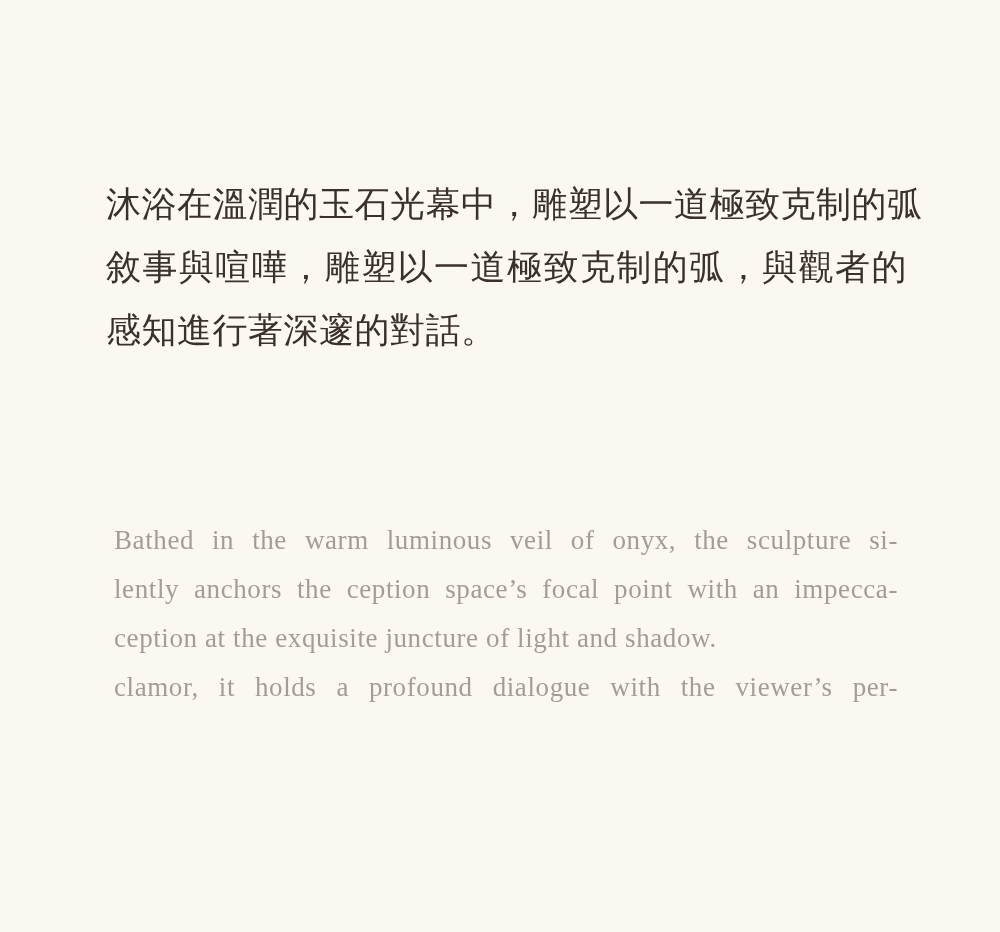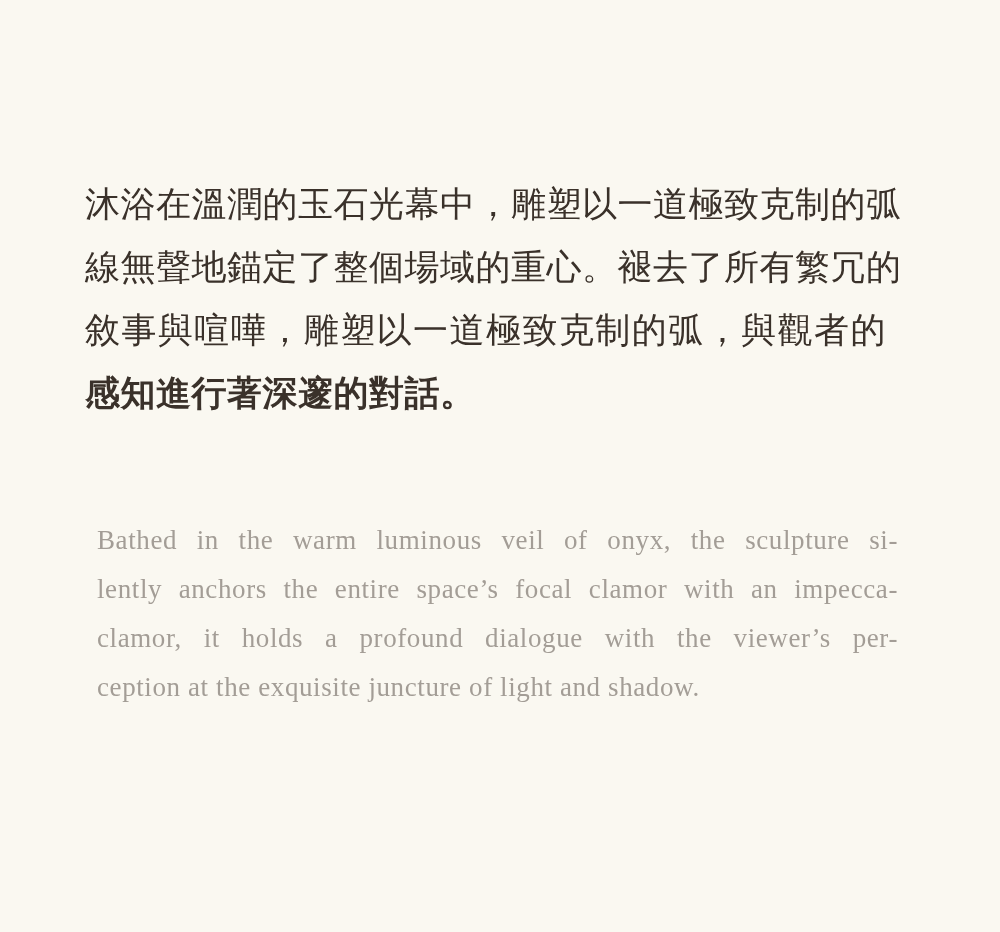--- a/index.html
+++ b/index.html
@@ -13,73 +13,72 @@
     background: #faf8f1;
     overflow: hidden;
     font-family: "Liberation Serif", "DejaVu Serif", serif;
   }
   .text-page {
     position: absolute;
     inset: 0;
   }
   .cn-block {
     position: absolute;
-    left: 85px;
+    left: 106px;
     top: 173px;
     width: 801px;
     font-size: 35px;
     line-height: 63px;
     color: #3a312a;
     letter-spacing: 0.5px;
   }
   .cn-line {
     text-align: justify;
     text-align-last: justify;
     text-justify: inter-character;
     white-space: nowrap;
   }
   .cn-line.last {
     text-align: right;
     text-align-last: left;
     white-space: normal;
-    font-weight: bold;
   }
   .en-block {
     position: absolute;
     left: 97px;
     top: 516px;
     width: 801px;
     font-size: 27px;
     line-height: 49px;
     color: #a39d96;
     letter-spacing: 0.6px;
   }
   .en-line {
     text-align: justify;
     text-align-last: justify;
     white-space: nowrap;
+    margin-left: 17px;
   }
   .en-line.last {
     text-align: left;
     text-align-last: left;
     white-space: normal;
   }
 </style>
 </head>
 <body>
 
 <div class="text-page">
 
   <div class="cn-block">
     <div class="cn-line">沐浴在溫潤的玉石光幕中，雕塑以一道極致克制的弧</div>
-    <div class="cn-line">線無聲地錨定了整個場域的重心。褪去了所有繁冗的</div>
     <div class="cn-line">敘事與喧嘩，雕塑以一道極致克制的弧，與觀者的</div>
     <div class="cn-line last">感知進行著深邃的對話。</div>
   </div>
 
   <div class="en-block">
     <div class="en-line">Bathed in the warm luminous veil of onyx, the sculpture si-</div>
-    <div class="en-line">lently anchors the entire space’s focal clamor with an impecca-</div>
+    <div class="en-line">lently anchors the ception space’s focal point with an impecca-</div>
+    <div class="en-line last">ception at the exquisite juncture of light and shadow.</div>
     <div class="en-line">clamor, it holds a profound dialogue with the viewer’s per-</div>
-    <div class="en-line last">ception at the exquisite juncture of light and shadow.</div>
   </div>
 
 </div>
 
 </body></html>

